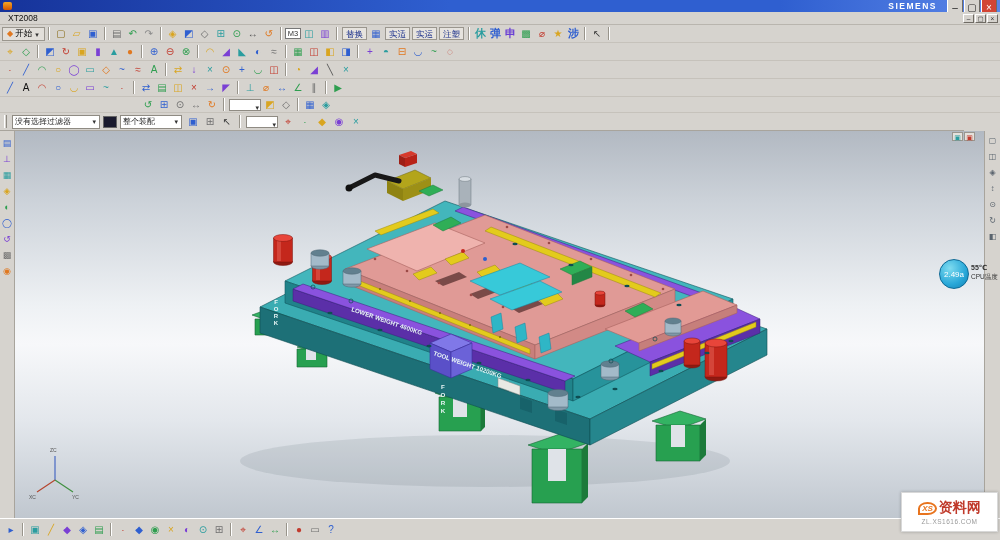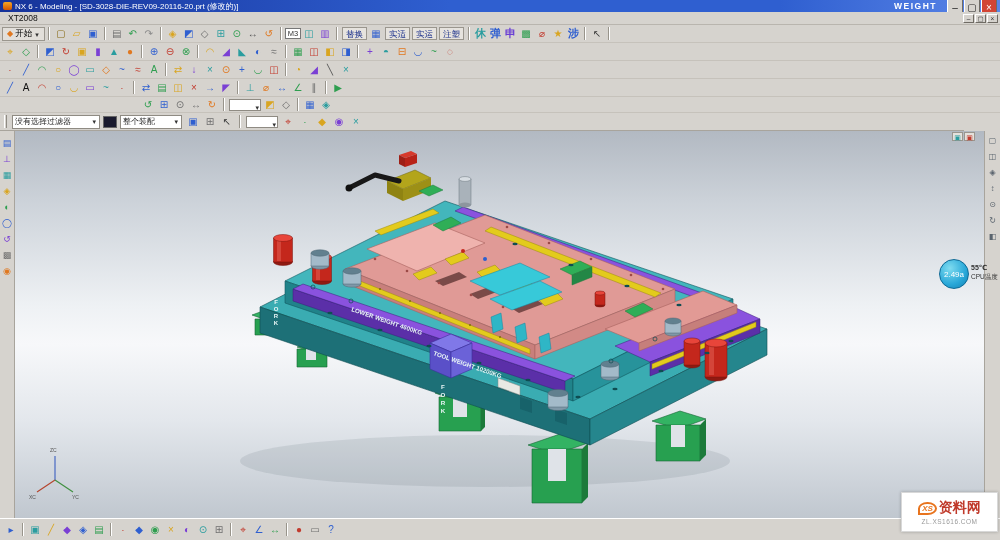--- a/index.html
+++ b/index.html
@@ -88,23 +88,22 @@
   .wm-logo { color:#e8741e; border:2px solid #e8741e; border-radius:50% 50% 50% 0;
     font-size:8px; font-weight:bold; font-style:italic; padding:0 2px; }
   .wm-name { color:#c03a2b; font-size:14px; font-weight:bold; }
   .wm-domain { font-size:6.5px; color:#999; letter-spacing:.5px; margin-top:1px; }
 </style>
 </head>
 <body>
 
 <div class="titlebar">
   <span class="nx-badge"></span>
-  <span class="title-text">NX 6 - Modeling - [SD-3028-DIE-REV09-20116-20.prt (修改的)]</span>
   <span class="spacer"></span>
-  <span class="brand">WEIGHT</span>
+  <span class="brand">SIEMENS</span>
   <span class="wbtns">
       <span class="ticon wbtn" style="color: rgb(34, 34, 34);">–</span>
       <span class="ticon wbtn" style="color: rgb(34, 34, 34);">▢</span>
       <span class="ticon wbtn wclose" style="color: rgb(255, 255, 255);">×</span>
     </span>
 </div>
 
 <div class="menubar">
   <span class="menu-extra">XT2008</span>
   <span class="spacer"></span>

